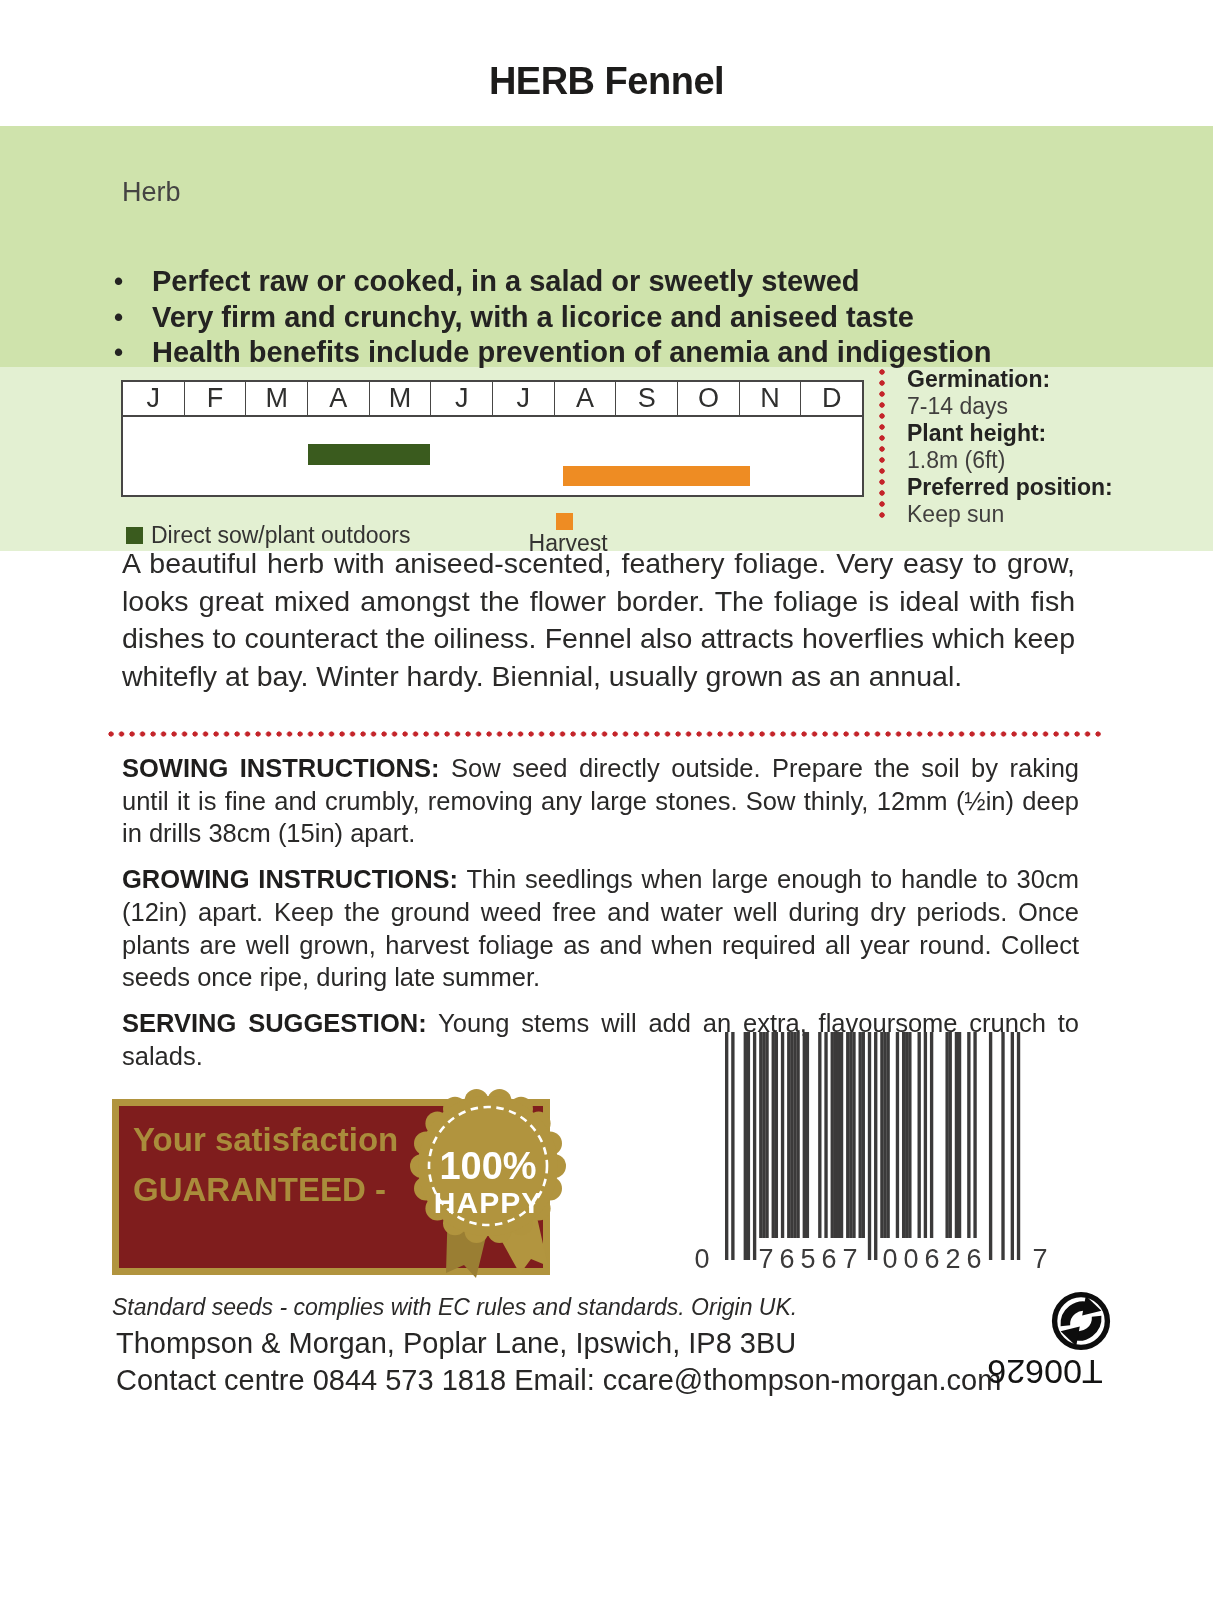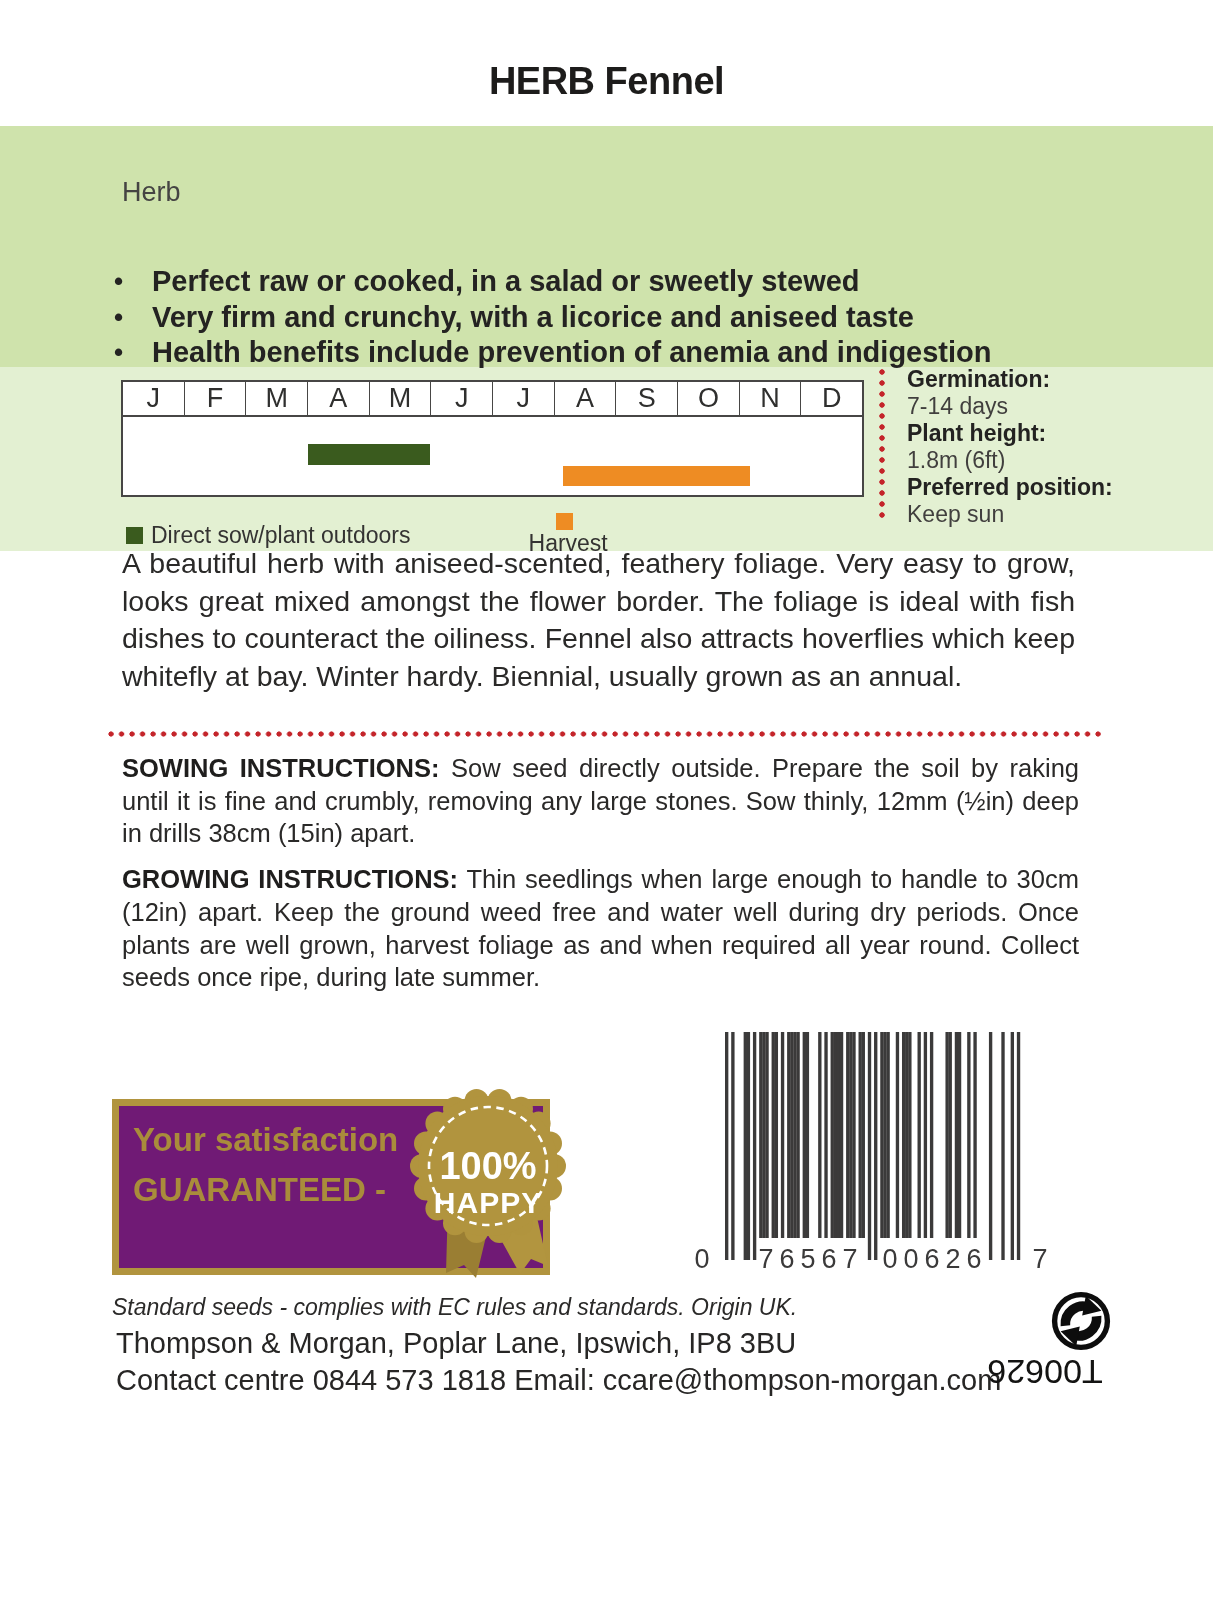--- a/index.html
+++ b/index.html
@@ -44,21 +44,21 @@
   .info .lbl{font-size:23px;font-weight:bold;color:#232221;line-height:27px;}
   .info .val{font-size:23px;color:#413f3e;line-height:27px;}
 
   .desc{left:122px;top:545px;width:953px;margin:0;font-size:28.5px;line-height:37.6px;
         text-align:justify;color:#2a2928;}
 
   .sections{left:122px;top:752px;width:957px;}
   .sections p{margin:0 0 13px 0;font-size:25.5px;line-height:32.7px;text-align:justify;color:#2a2928;}
   .sections b{color:#1f1e1d;}
 
-  .gbox{left:112px;top:1099px;width:424px;height:162px;border:7px solid #b1943e;background:#701a75;}
+  .gbox{left:112px;top:1099px;width:424px;height:162px;border:7px solid #b1943e;background:#7f1d1d;}
   .gbox .gtext{padding:9px 0 0 14px;font-size:33px;font-weight:bold;line-height:50px;color:#a98c3b;}
 
   .rosette{left:396px;top:1082px;}
   .barcode{left:686px;top:1032px;}
   .barcode text{font-family:"Liberation Sans","DejaVu Sans",sans-serif;}
 
   .standards{left:112px;top:1294px;font-size:23px;font-style:italic;color:#2b2a29;}
   .address{left:116px;top:1327px;font-size:29px;color:#272625;}
   .contact{left:116px;top:1364px;font-size:29px;color:#272625;}
 
@@ -136,20 +136,21 @@
       <div class="val">Keep sun</div>
     </div>
 
   <p class="abs desc">A beautiful herb with aniseed-scented, feathery foliage. Very easy to grow, looks great mixed amongst the flower border. The foliage is ideal with fish dishes to counteract the oiliness. Fennel also attracts hoverflies which keep whitefly at bay. Winter hardy. Biennial, usually grown as an annual.</p>
 
   <div class="abs dotted-h"></div>
 
   <div class="abs sections" id="sections">
       <p><b>SOWING INSTRUCTIONS:</b> Sow seed directly outside. Prepare the soil by raking until it is fine and crumbly, removing any large stones. Sow thinly, 12mm (½in) deep in drills 38cm (15in) apart.</p>
       <p><b>GROWING INSTRUCTIONS:</b> Thin seedlings when large enough to handle to 30cm (12in) apart. Keep the ground weed free and water well during dry periods. Once plants are well grown, harvest foliage as and when required all year round. Collect seeds once ripe, during late summer.</p>
+      <p><b>SERVING SUGGESTION:</b> Young stems will add an extra, flavoursome crunch to salads.</p>
     </div>
 
   <div class="abs gbox">
     <div class="gtext">
       <div>Your satisfaction</div>
       <div>GUARANTEED -</div>
     </div>
   </div>
 
   <svg class="abs rosette" width="192" height="200" viewBox="0 0 192 200">

